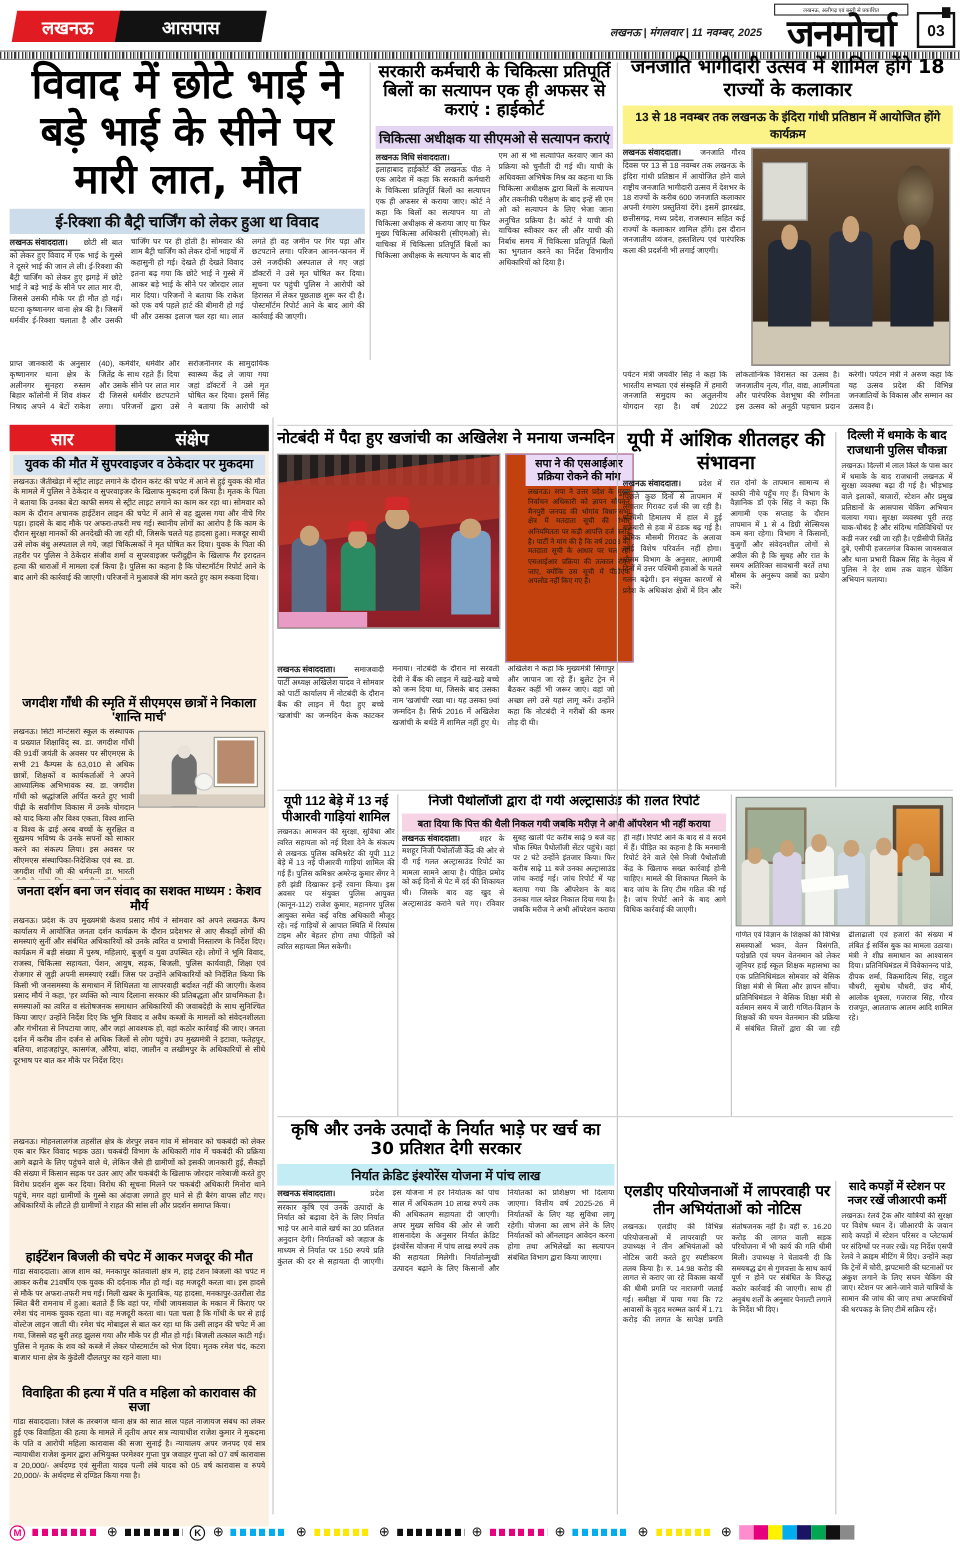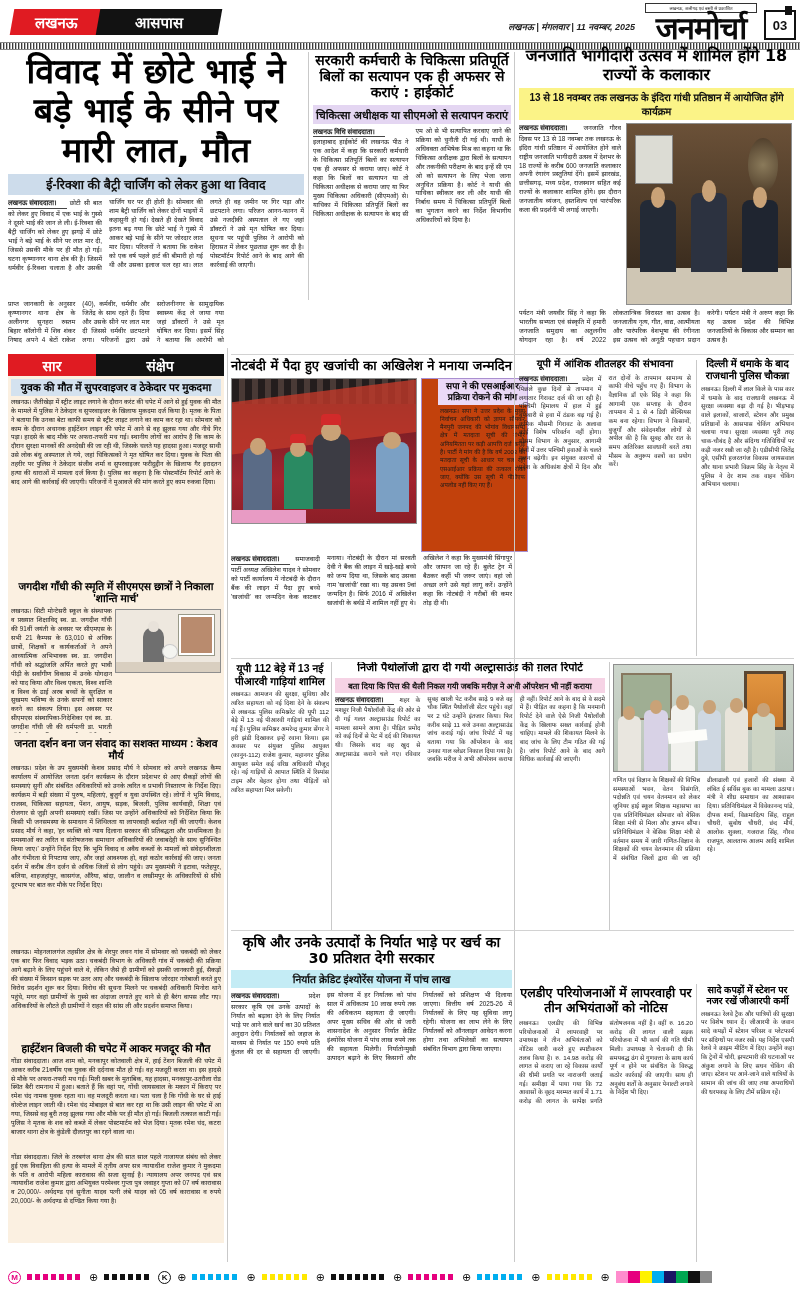--- a/index.html
+++ b/index.html
@@ -136,20 +136,21 @@
       </div>
 
       <div class="ihl" style="font-size:10.5px;margin-top:4px;">जनता दर्शन बना जन संवाद का सशक्त माध्यम : केशव मौर्य</div>
       <div class="body" style="height:182px;margin-top:2px;">लखनऊ। प्रदेश के उप मुख्यमंत्री केशव प्रसाद मौर्य ने सोमवार को अपने लखनऊ कैम्प कार्यालय में आयोजित जनता दर्शन कार्यक्रम के दौरान प्रदेशभर से आए सैकड़ों लोगों की समस्याएं सुनीं और संबंधित अधिकारियों को उनके त्वरित व प्रभावी निस्तारण के निर्देश दिए। कार्यक्रम में बड़ी संख्या में पुरुष, महिलाएं, बुजुर्ग व युवा उपस्थित रहे। लोगों ने भूमि विवाद, राजस्व, चिकित्सा सहायता, पेंशन, आयुष, सड़क, बिजली, पुलिस कार्यवाही, शिक्षा एवं रोजगार से जुड़ी अपनी समस्याएं रखीं। जिस पर उन्होंने अधिकारियों को निर्देशित किया कि किसी भी जनसमस्या के समाधान में शिथिलता या लापरवाही बर्दाश्त नहीं की जाएगी। केशव प्रसाद मौर्य ने कहा, 'हर व्यक्ति को न्याय दिलाना सरकार की प्रतिबद्धता और प्राथमिकता है। समस्याओं का त्वरित व संतोषजनक समाधान अधिकारियों की जवाबदेही के साथ सुनिश्चित किया जाए।' उन्होंने निर्देश दिए कि भूमि विवाद व अवैध कब्जों के मामलों को संवेदनशीलता और गंभीरता से निपटाया जाए, और जहां आवश्यक हो, वहां कठोर कार्रवाई की जाए। जनता दर्शन में करीब तीन दर्जन से अधिक जिलों से लोग पहुंचे। उप मुख्यमंत्री ने इटावा, फतेहपुर, बलिया, शाहजहांपुर, कासगंज, औरैया, बांदा, जालौन व लखीमपुर के अधिकारियों से सीधे दूरभाष पर बात कर मौके पर निर्देश दिए।</div>
 
       <div class="body" style="height:90px;margin-top:2px;">लखनऊ। मोहनलालगंज तहसील क्षेत्र के शेरपुर लवन गांव में सोमवार को चकबंदी को लेकर एक बार फिर विवाद भड़क उठा। चकबंदी विभाग के अधिकारी गांव में चकबंदी की प्रक्रिया आगे बढ़ाने के लिए पहुंचने वाले थे, लेकिन जैसे ही ग्रामीणों को इसकी जानकारी हुई, सैकड़ों की संख्या में किसान सड़क पर उतर आए और चकबंदी के खिलाफ जोरदार नारेबाजी करते हुए विरोध प्रदर्शन शुरू कर दिया। विरोध की सूचना मिलने पर चकबंदी अधिकारी मिनोरा थाने पहुंचे, मगर वहां ग्रामीणों के गुस्से का अंदाजा लगाते हुए थाने से ही बैरंग वापस लौट गए। अधिकारियों के लौटते ही ग्रामीणों ने राहत की सांस ली और प्रदर्शन समाप्त किया।</div>
 
       <div class="ihl" style="font-size:10.5px;margin-top:4px;">हाईटेंशन बिजली की चपेट में आकर मजदूर की मौत</div>
       <div class="body" style="height:94px;margin-top:2px;">गोंडा संवाददाता। आज शाम को, मनकापुर कोतवाली क्षेत्र में, हाई टेंशन बिजली की चपेट में आकर करीब 21वर्षीय एक युवक की दर्दनाक मौत हो गई। वह मजदूरी करता था। इस हादसे से मौके पर अफरा-तफरी मच गई। मिली खबर के मुताबिक, यह हादसा, मनकापुर-उतरौला रोड स्थित बैरी रामनाथ में हुआ। बताते हैं कि वहां पर, गोंधी जायसवाल के मकान में किराए पर रमेश चंद नामक युवक रहता था। वह मजदूरी करता था। पता चला है कि गोंधी के घर से हाई वोल्टेज लाइन जाती थी। रमेश चंद मोबाइल से बात कर रहा था कि उसी लाइन की चपेट में आ गया, जिससे वह बुरी तरह झुलस गया और मौके पर ही मौत हो गई। बिजली तत्काल काटी गई। पुलिस ने मृतक के शव को कब्जे में लेकर पोस्टमार्टम को भेज दिया। मृतक रमेश चंद, कटरा बाजार थाना क्षेत्र के कुंडेली दौलतपुर का रहने वाला था।</div>
 
+      <div class="ihl" style="font-size:10.5px;margin-top:4px;">विवाहिता की हत्या में पति व महिला को कारावास की सजा</div>
       <div class="body" style="height:84px;margin-top:2px;">गोंडा संवाददाता। जिले के तरबगंज थाना क्षेत्र की सात साल पहले नाजायज संबंध को लेकर हुई एक विवाहिता की हत्या के मामले में तृतीय अपर सत्र न्यायाधीश राजेश कुमार ने मुकदमा के पति व आरोपी महिला कारावास की सजा सुनाई है। न्यायालय अपर जनपद एवं सत्र न्यायाधीश राजेश कुमार द्वारा अभियुक्त परमेश्वर गुप्ता पुत्र जवाहर गुप्ता को 07 वर्ष कारावास व 20,000/- अर्थदण्ड एवं सुनीता यादव पत्नी लंबे यादव को 05 वर्ष कारावास व रुपये 20,000/- के अर्थदण्ड से दण्डित किया गया है।</div>
     </div>
   </div>
 
   <div class="abs" style="left:231px;top:358px;width:281px;">
     <div class="hl" style="font-size:13px;">नोटबंदी में पैदा हुए खजांची का अखिलेश ने मनाया जन्मदिन</div>
     <div style="position:relative;margin-top:5px;height:172px;">
       <div class="ph abs" style="left:0;top:0;width:184px;height:144px;background:linear-gradient(180deg,#352625 0%,#7d1f26 35%,#a3242e 70%,#8c1e27 100%);">
         <div style="left:0;top:0;width:100%;height:17%;background:repeating-linear-gradient(90deg,#241d1d 0 7px,#4a3a36 7px 13px);"></div>
         <div style="left:-10%;top:8%;width:120%;height:36%;background:#c0392b;transform:rotate(-7deg);opacity:.8;"></div>
@@ -188,21 +189,21 @@
   <div class="abs" style="left:335px;top:662px;width:270px;">
     <div class="hl" style="font-size:11px;white-space:nowrap;overflow:hidden;">निजी पैथोलॉजी द्वारा दी गयी अल्ट्रासाउंड की ग़लत रिपोर्ट</div>
     <div class="sub" style="background:#f6d3e5;font-size:8px;margin:3px 0 2px;">बता दिया कि पित्त की थैली निकल गयी जबकि मरीज़ ने अभी ऑपरेशन भी नहीं कराया</div>
     <div class="body c3" style="height:214px;font-size:6.2px;">
       <span class="byl">लखनऊ संवाददाता।</span>
       <span>शहर के मशहूर निजी पैथोलॉजी केंद्र की ओर से दी गई गलत अल्ट्रासाउंड रिपोर्ट का मामला सामने आया है। पीड़ित प्रमोद को कई दिनों से पेट में दर्द की शिकायत थी। जिसके बाद वह खुद से अल्ट्रासाउंड कराने चले गए। रविवार सुबह खाली पेट करीब साढ़े 9 बजे वह चौक स्थित पैथोलॉजी सेंटर पहुंचे। वहां पर 2 घंटे उन्होंने इंतजार किया। फिर करीब साढ़े 11 बजे उनका अल्ट्रासाउंड जांच कराई गई। जांच रिपोर्ट में यह बताया गया कि ऑपरेशन के बाद उनका गाल ब्लेडर निकाल दिया गया है। जबकि मरीज ने अभी ऑपरेशन कराया ही नहीं। रिपोर्ट आने के बाद से वे सदमे में हैं। पीड़ित का कहना है कि मनमानी रिपोर्ट देने वाले ऐसे निजी पैथोलॉजी केंद्र के खिलाफ सख्त कार्रवाई होनी चाहिए। मामले की शिकायत मिलने के बाद जांच के लिए टीम गठित की गई है। जांच रिपोर्ट आने के बाद आगे विधिक कार्रवाई की जाएगी।</span>
     </div>
   </div>
 
   <div class="abs" style="left:519px;top:358px;width:172px;">
-    <div class="hl" style="font-size:10px;">यूपी में आंशिक शीतलहर की संभावना</div>
+    <div class="hl" style="font-size:16px;">यूपी में आंशिक शीतलहर की संभावना</div>
     <div class="body c2" style="height:268px;margin-top:4px;font-size:6.2px;">
       <span class="byl">लखनऊ संवाददाता।</span>
       <span>प्रदेश में पिछले कुछ दिनों से तापमान में लगातार गिरावट दर्ज की जा रही है। पश्चिमी हिमालय में हाल में हुई बर्फबारी से हवा में ठंडक बढ़ गई है। क्रमिक मौसमी गिरावट के अलावा कोई विशेष परिवर्तन नहीं होगा। मौसम विभाग के अनुसार, आगामी दिनों में उत्तर पश्चिमी हवाओं के चलते गलन बढ़ेगी। इन संयुक्त कारणों से प्रदेश के अधिकांश क्षेत्रों में दिन और रात दोनों के तापमान सामान्य से काफी नीचे पहुँच गए हैं। विभाग के वैज्ञानिक डॉ एके सिंह ने कहा कि आगामी एक सप्ताह के दौरान तापमान में 1 से 4 डिग्री सेल्सियस कम बना रहेगा। विभाग ने किसानों, बुजुर्गों और संवेदनशील लोगों से अपील की है कि सुबह और रात के समय अतिरिक्त सावधानी बरतें तथा मौसम के अनुरूप वस्त्रों का प्रयोग करें।</span>
     </div>
   </div>
 
   <div class="abs" style="left:701px;top:358px;width:93px;">
     <div class="ihl" style="font-size:10px;">दिल्ली में धमाके के बाद राजधानी पुलिस चौकन्ना</div>
     <div class="body" style="height:252px;margin-top:3px;font-size:6.2px;">लखनऊ। दिल्ली में लाल किले के पास कार में धमाके के बाद राजधानी लखनऊ में सुरक्षा व्यवस्था बढ़ा दी गई है। भीड़भाड़ वाले इलाकों, बाजारों, स्टेशन और प्रमुख प्रतिष्ठानों के आसपास चेकिंग अभियान चलाया गया। सुरक्षा व्यवस्था पूरी तरह चाक-चौबंद है और संदिग्ध गतिविधियों पर कड़ी नजर रखी जा रही है। एडीसीपी जितेंद्र दुबे, एसीपी हजरतगंज विकास जायसवाल और थाना प्रभारी विक्रम सिंह के नेतृत्व में पुलिस ने देर शाम तक वाहन चेकिंग अभियान चलाया।</div>
   </div>

